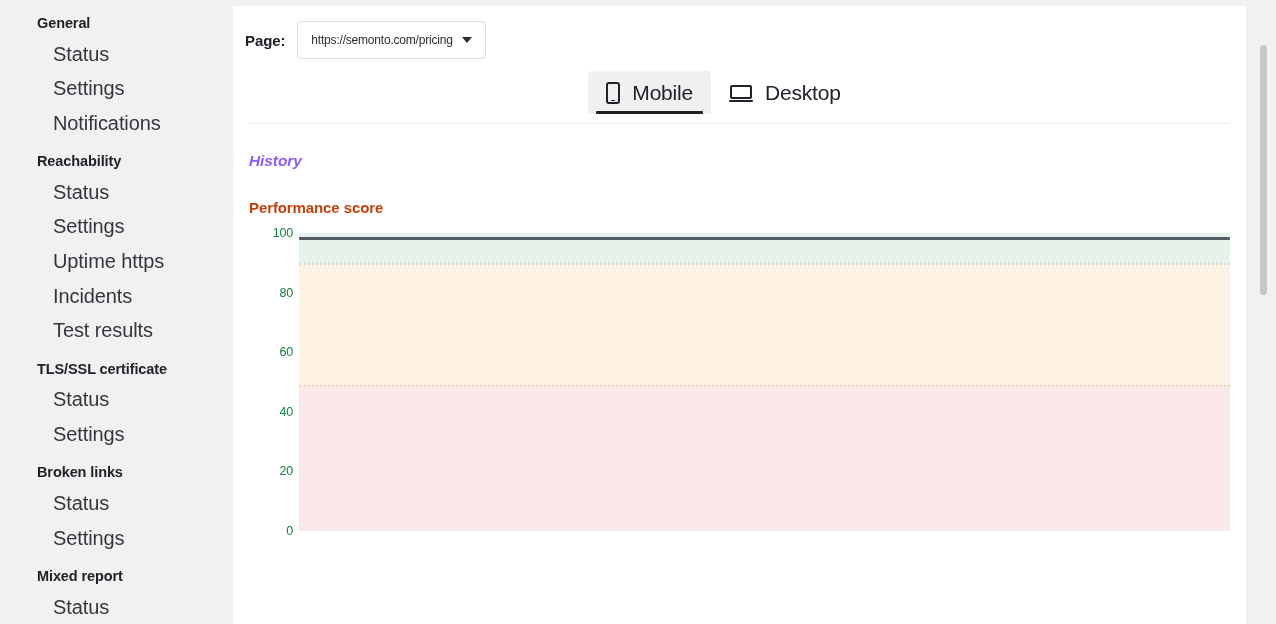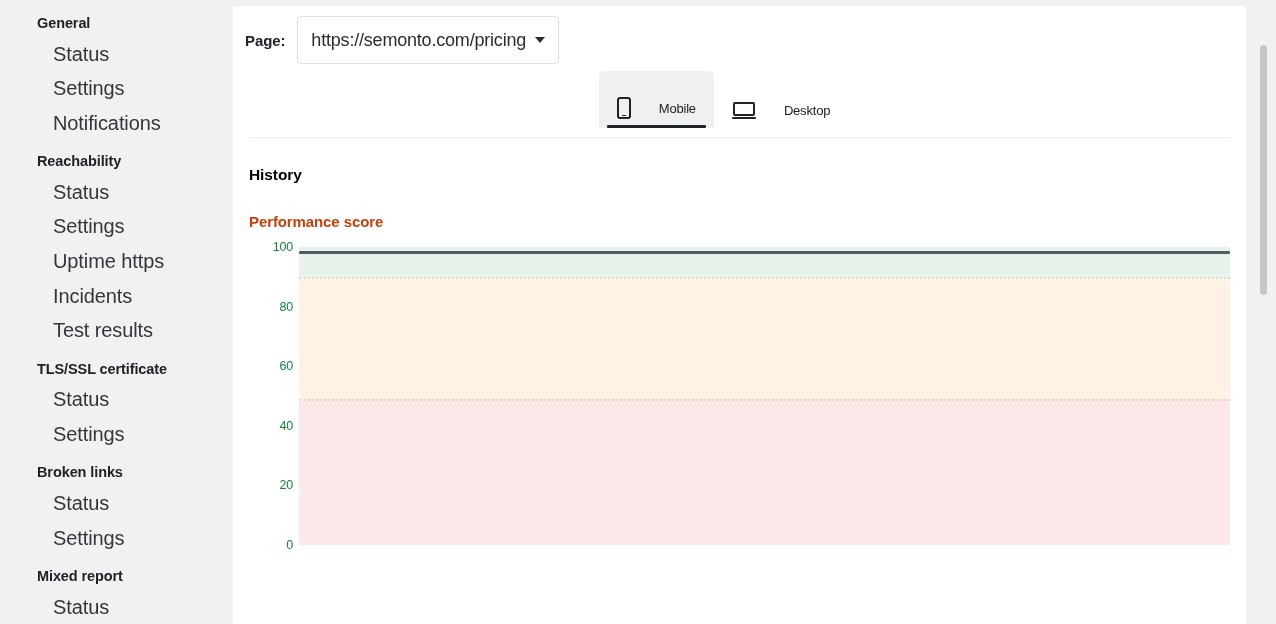--- a/index.html
+++ b/index.html
@@ -79,25 +79,25 @@
     font-size: 15px;
     font-weight: 700;
     color: #20222a;
     margin-right: 12px;
     letter-spacing: -0.1px;
   }
   .page-select {
     border: 1px solid #dedede;
     border-radius: 4px;
     background: #fff;
-    height: 48px;
+    height: 38px;
     display: flex;
     align-items: center;
     padding: 0 13px;
-    font-size: 18px;
+    font-size: 12px;
     color: #2a2c33;
     cursor: pointer;
     letter-spacing: -0.2px;
   }
   .page-select .caret {
     margin-left: 9px;
     width: 0; height: 0;
     border-left: 5px solid transparent;
     border-right: 5px solid transparent;
     border-top: 6px solid #2a2c33;
@@ -108,23 +108,23 @@
   .tabs {
     display: flex;
     justify-content: center;
     align-items: flex-end;
     margin-top: 11px;
     padding-right: 32px;
   }
   .tab {
     display: flex;
     align-items: center;
-    gap: 28px;
-    padding: 26px 18px 9px 18px;
-    font-size: 13px;
+    gap: 12px;
+    padding: 10px 18px 9px 18px;
+    font-size: 21px;
     color: #20222a;
     cursor: pointer;
     position: relative;
     border-radius: 5px 5px 0 0;
     letter-spacing: -0.2px;
   }
   .tab.active {
     background: #f0f0f0;
   }
   .tab.active::after {
@@ -176,23 +176,24 @@
 
   .divider {
     margin: 9px 16px 0 16px;
     height: 1px;
     background: #ececec;
   }
 
   .h-history {
     font-size: 15.5px;
     font-weight: 700;
-    color: #000000;
+    color: #8b5cf6;
     padding: 28px 0 0 16px;
     letter-spacing: -0.1px;
+    font-style: italic;
   }
   .h-chart {
     font-size: 15px;
     font-weight: 700;
     color: #c2410c;
     padding: 29px 0 0 16px;
     letter-spacing: -0.1px;
   }
 
   

